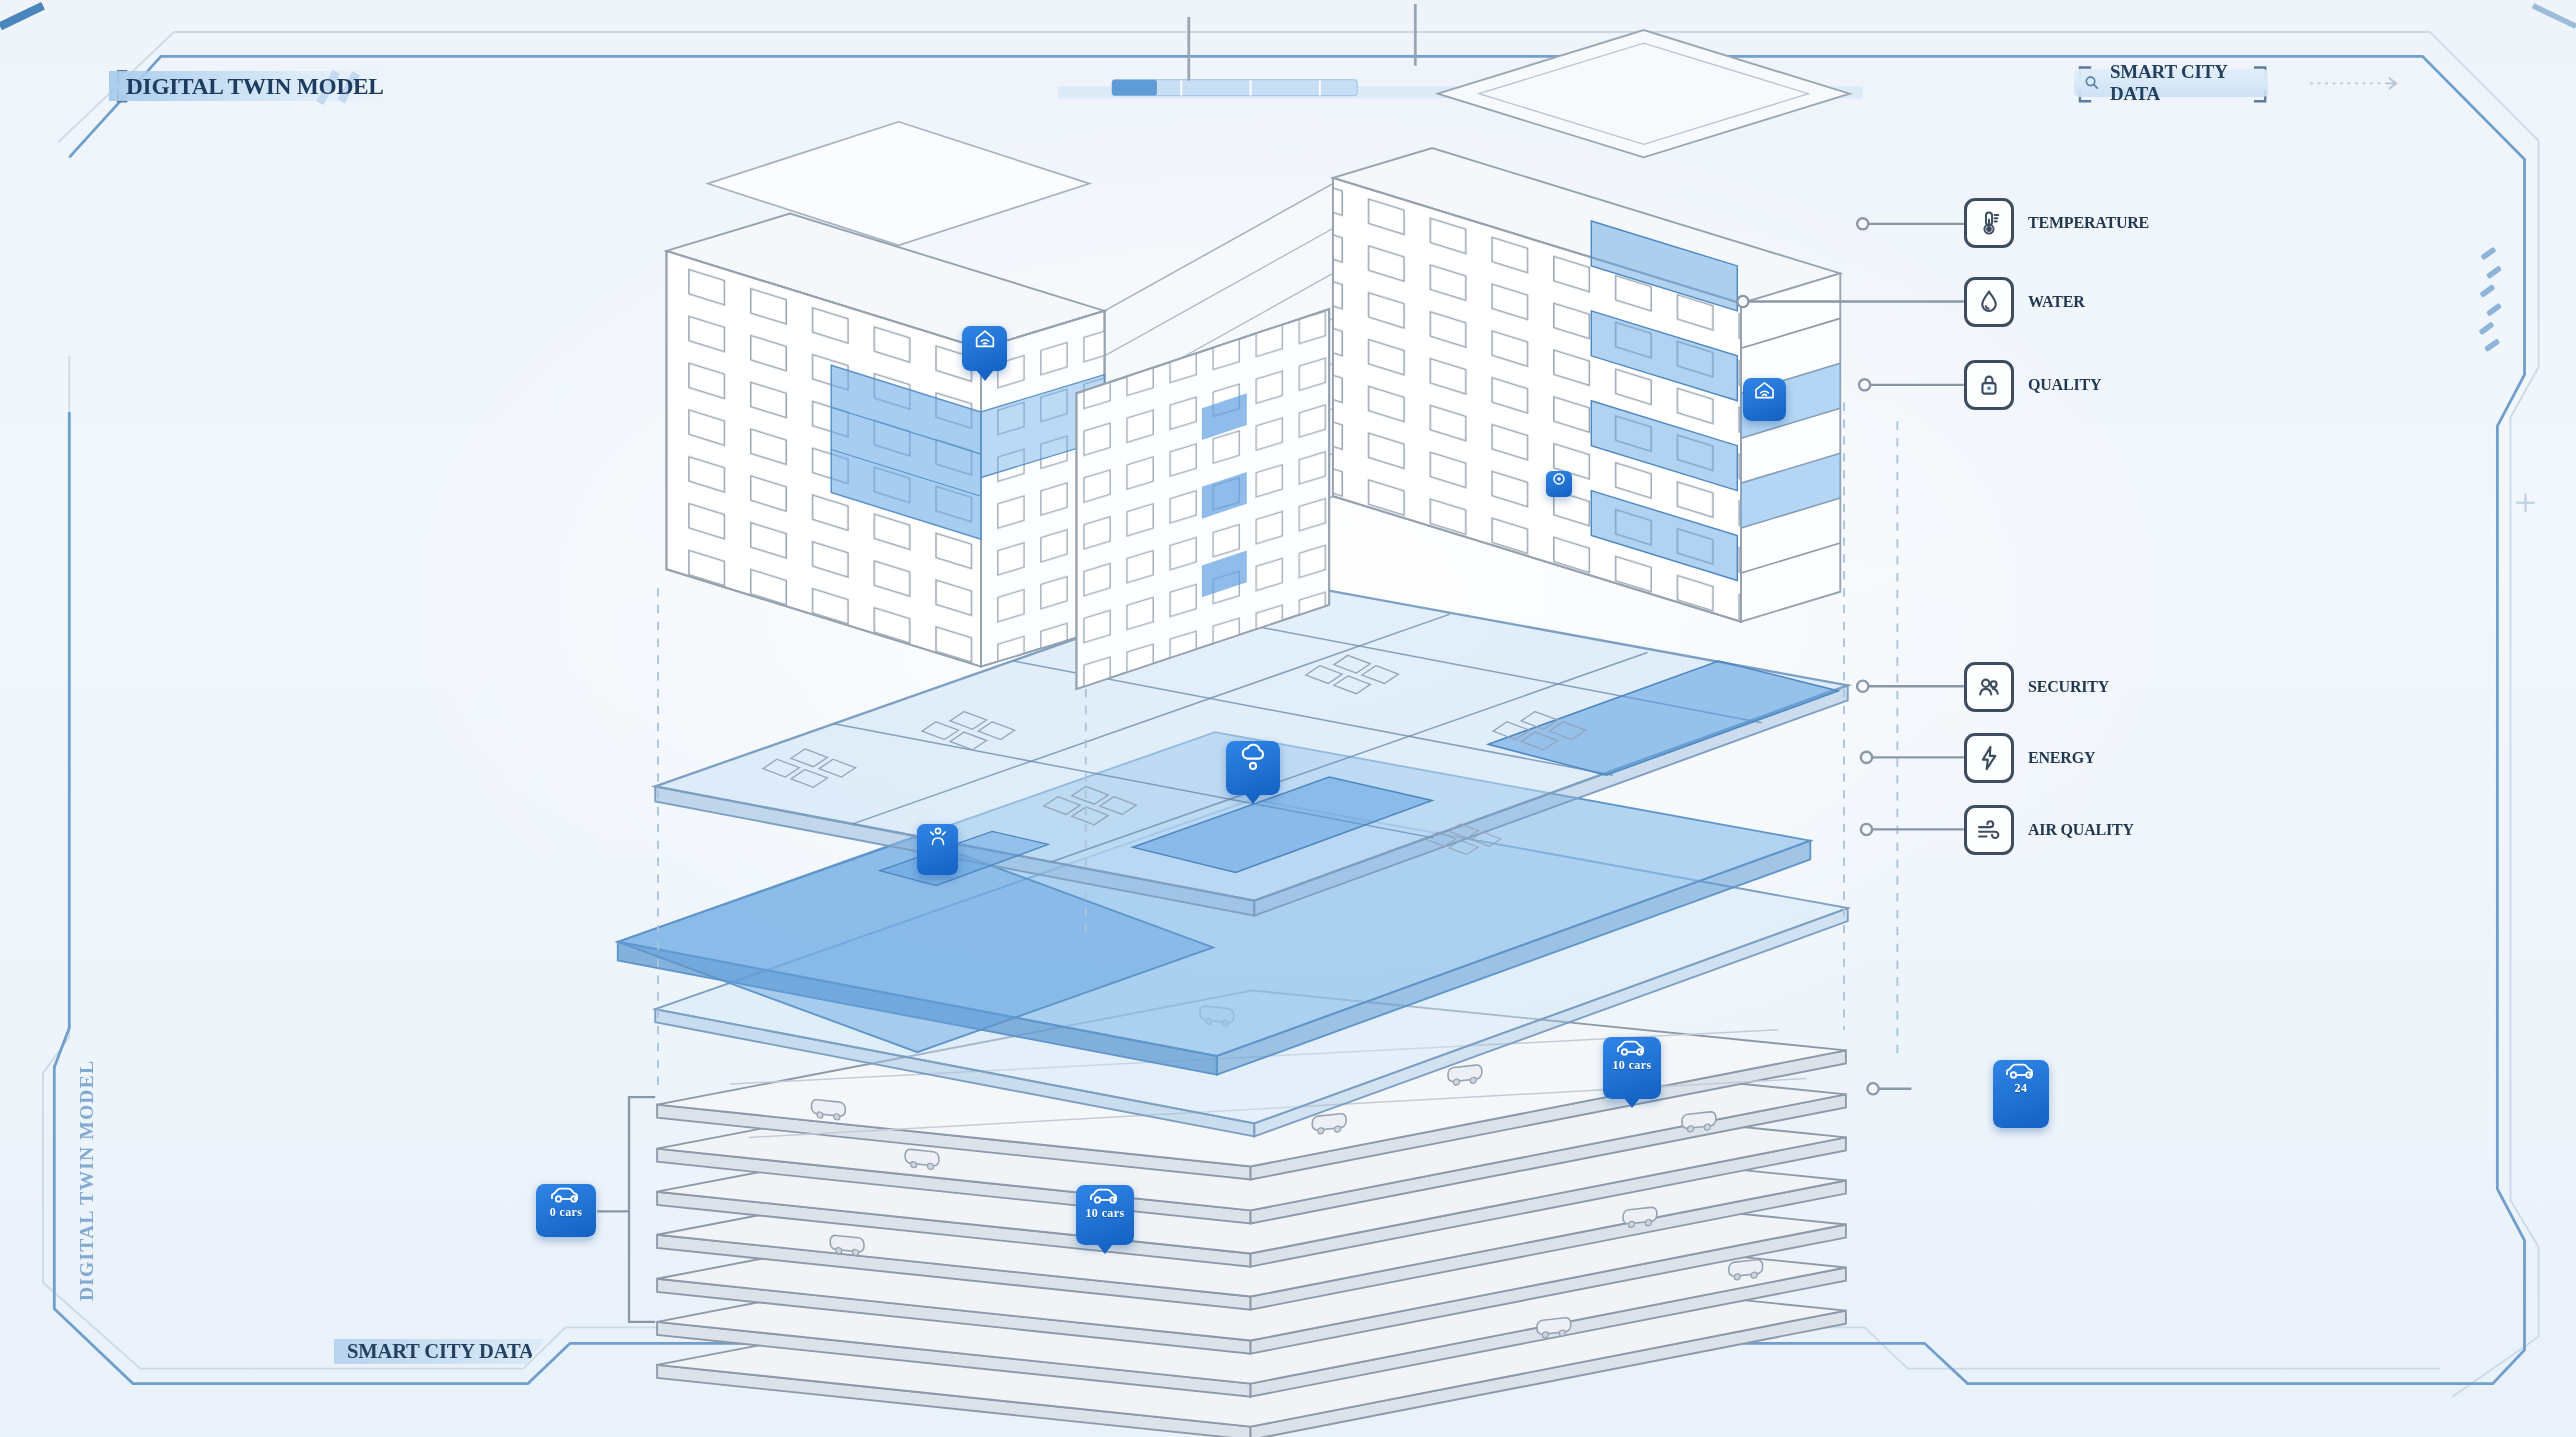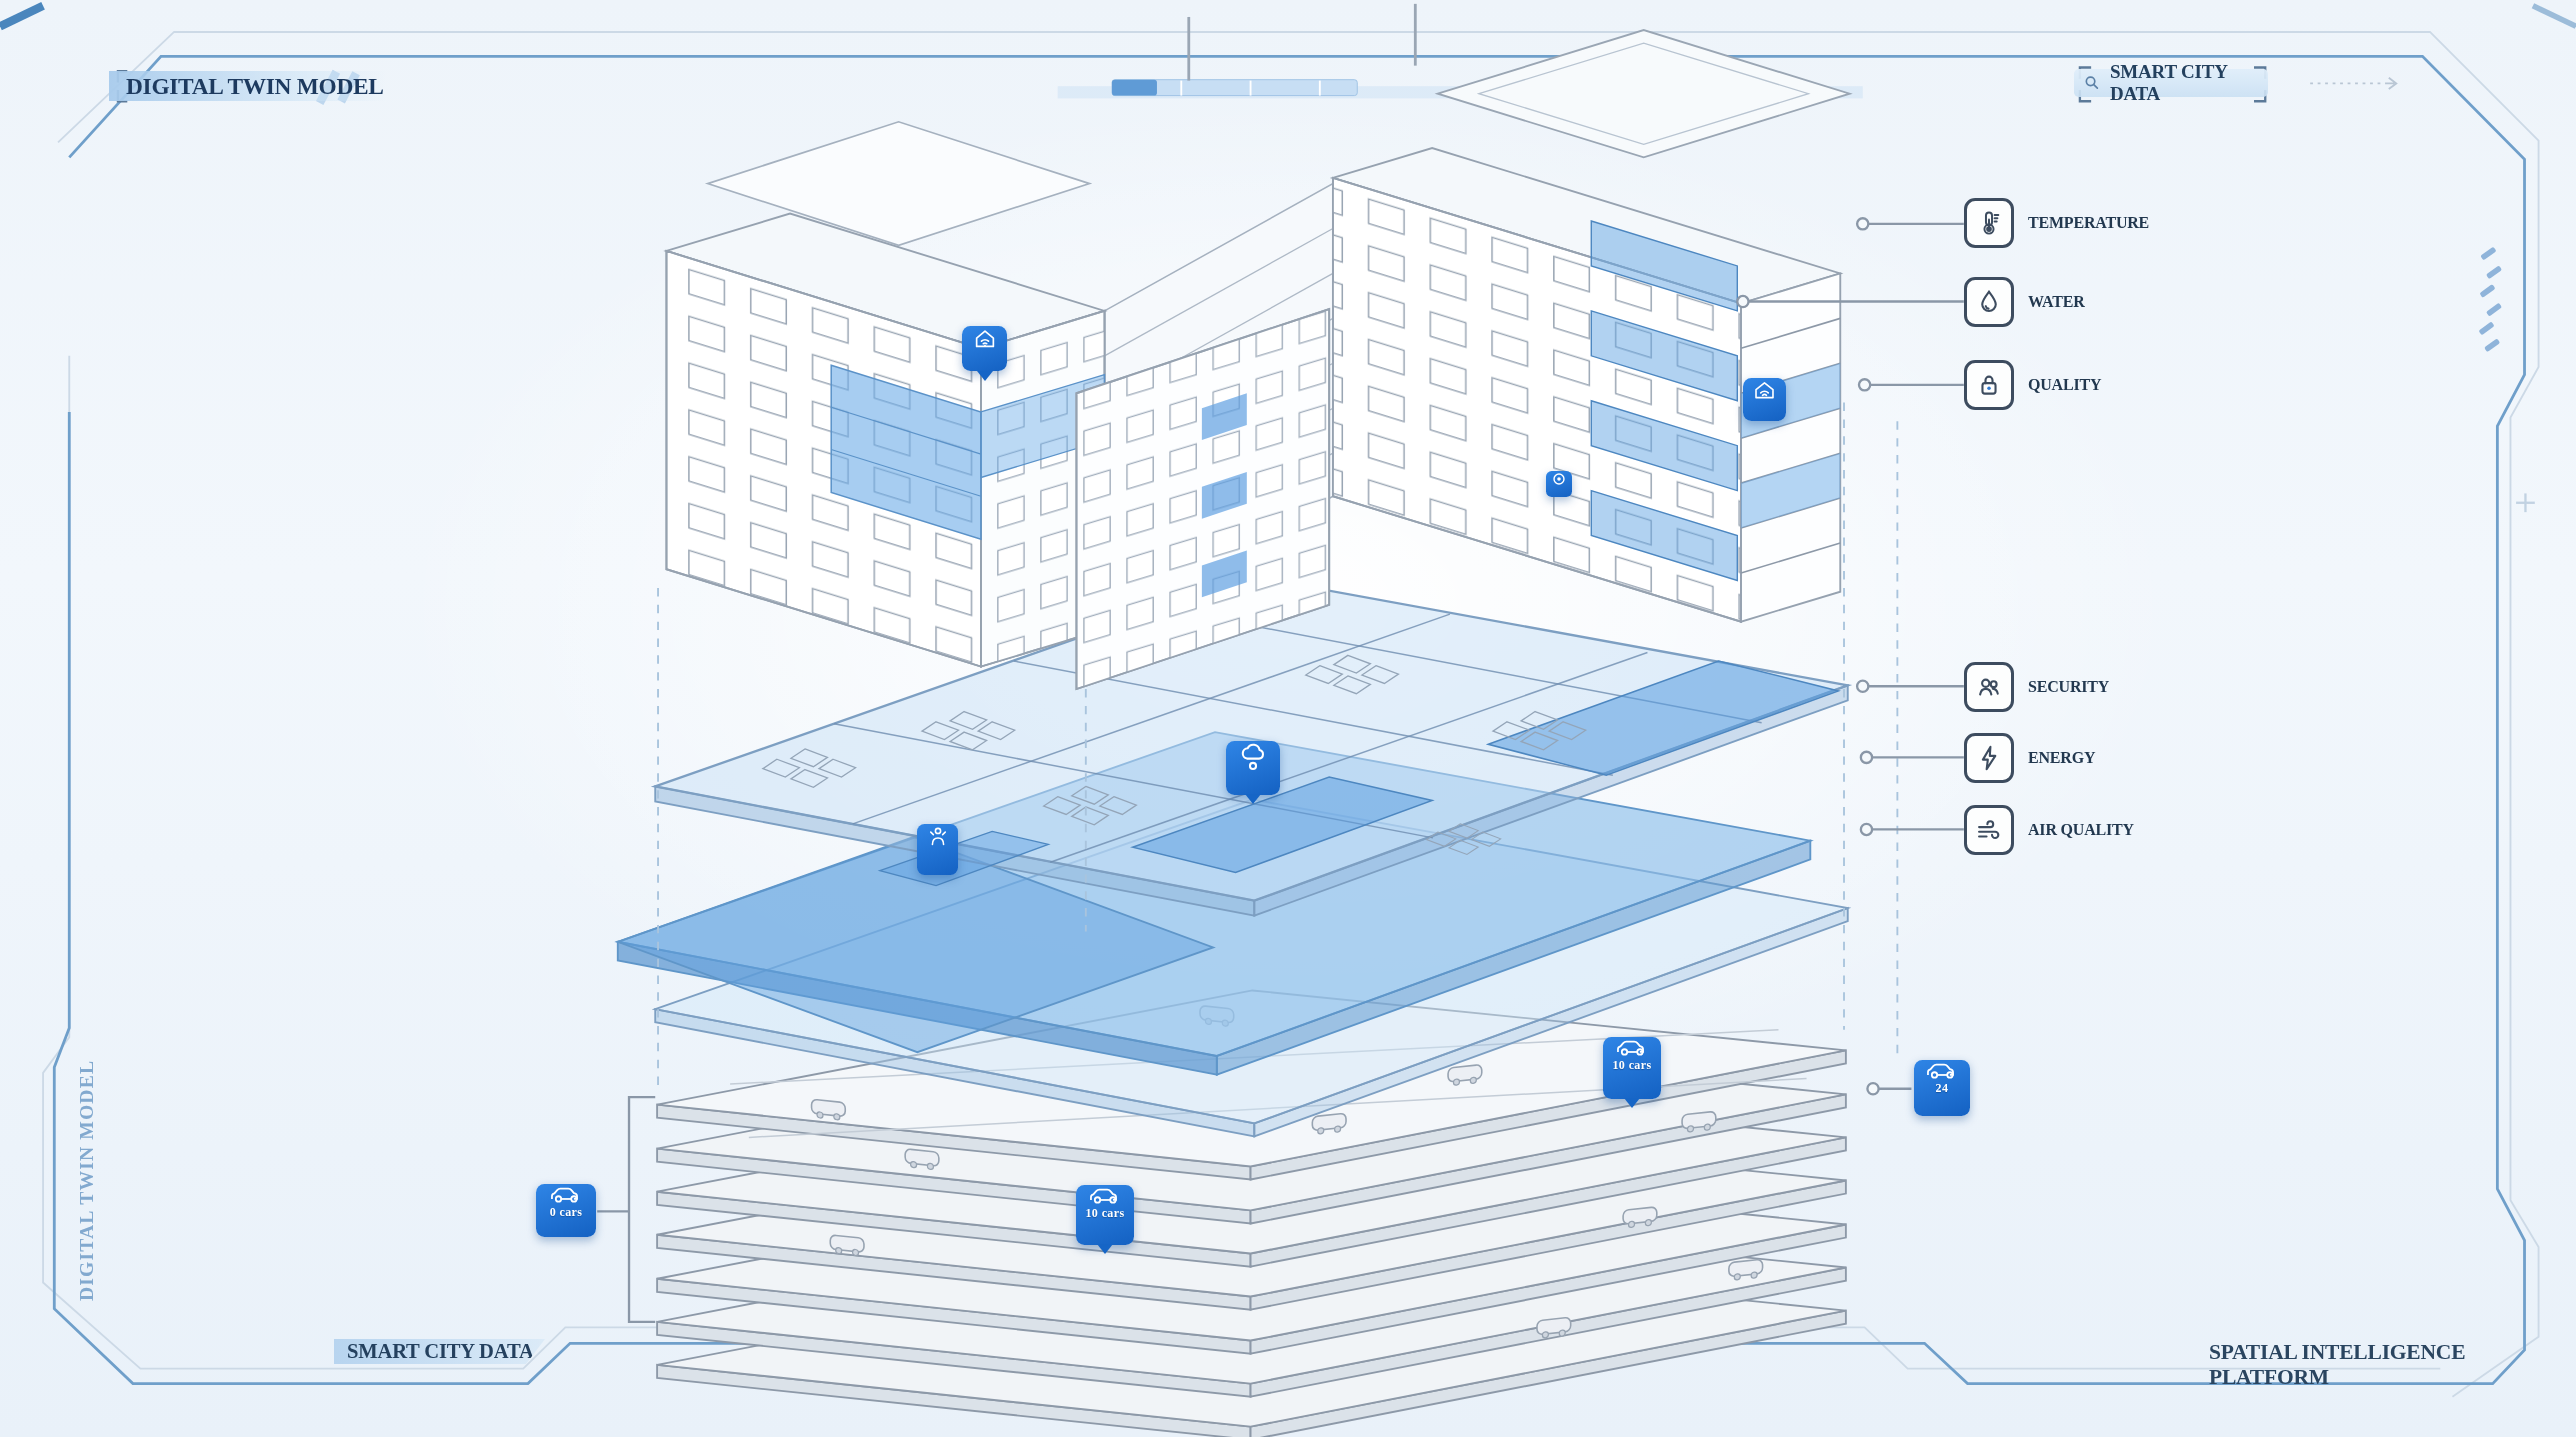--- a/index.html
+++ b/index.html
@@ -408,30 +408,29 @@
 </div>
 <div class="badge pin" style="left:1603px;top:1037px;width:58px;height:62px">
   <svg width="36" height="20.6" viewBox="0 0 38 22" fill="none" stroke="#fff" stroke-width="1.9">
     <path d="M4 16 v-3 c0-1.6 1-2.6 2.6-3 l3-3.4 c.9-1 2.1-1.6 3.4-1.6 h8.4 c1.3 0 2.6.6 3.4 1.6 l2.7 3.2 c1.8.4 3.3 1.4 3.3 3.1 V16 h-3.4"></path>
     <circle cx="11" cy="16" r="2.9"></circle>
         <circle cx="27.5" cy="16" r="2.9"></circle>
         <path d="M14 16 h10.5"></path>
   </svg>
   <div class="count">10 cars</div>
 </div>
-<div class="badge" style="left:1914px;top:1060px;width:56px;height:56px">
+<div class="badge" style="left:1993px;top:1060px;width:56px;height:68px">
   <svg width="36" height="20.6" viewBox="0 0 38 22" fill="none" stroke="#fff" stroke-width="1.9">
     <path d="M4 16 v-3 c0-1.6 1-2.6 2.6-3 l3-3.4 c.9-1 2.1-1.6 3.4-1.6 h8.4 c1.3 0 2.6.6 3.4 1.6 l2.7 3.2 c1.8.4 3.3 1.4 3.3 3.1 V16 h-3.4"></path>
     <circle cx="11" cy="16" r="2.9"></circle>
         <circle cx="27.5" cy="16" r="2.9"></circle>
         <path d="M14 16 h10.5"></path>
   </svg>
   <div class="count">24</div>
 </div>
 
 <div class="fl-bar">
   <span>SMART CITY DATA</span>
 </div>
-<div class="fr-label">SPATIAL INTELLIGENCE PLATFORM</div>
 <div class="v-label">DIGITAL TWIN MODEL</div>
 
 </div>
 
 
 </body></html>

